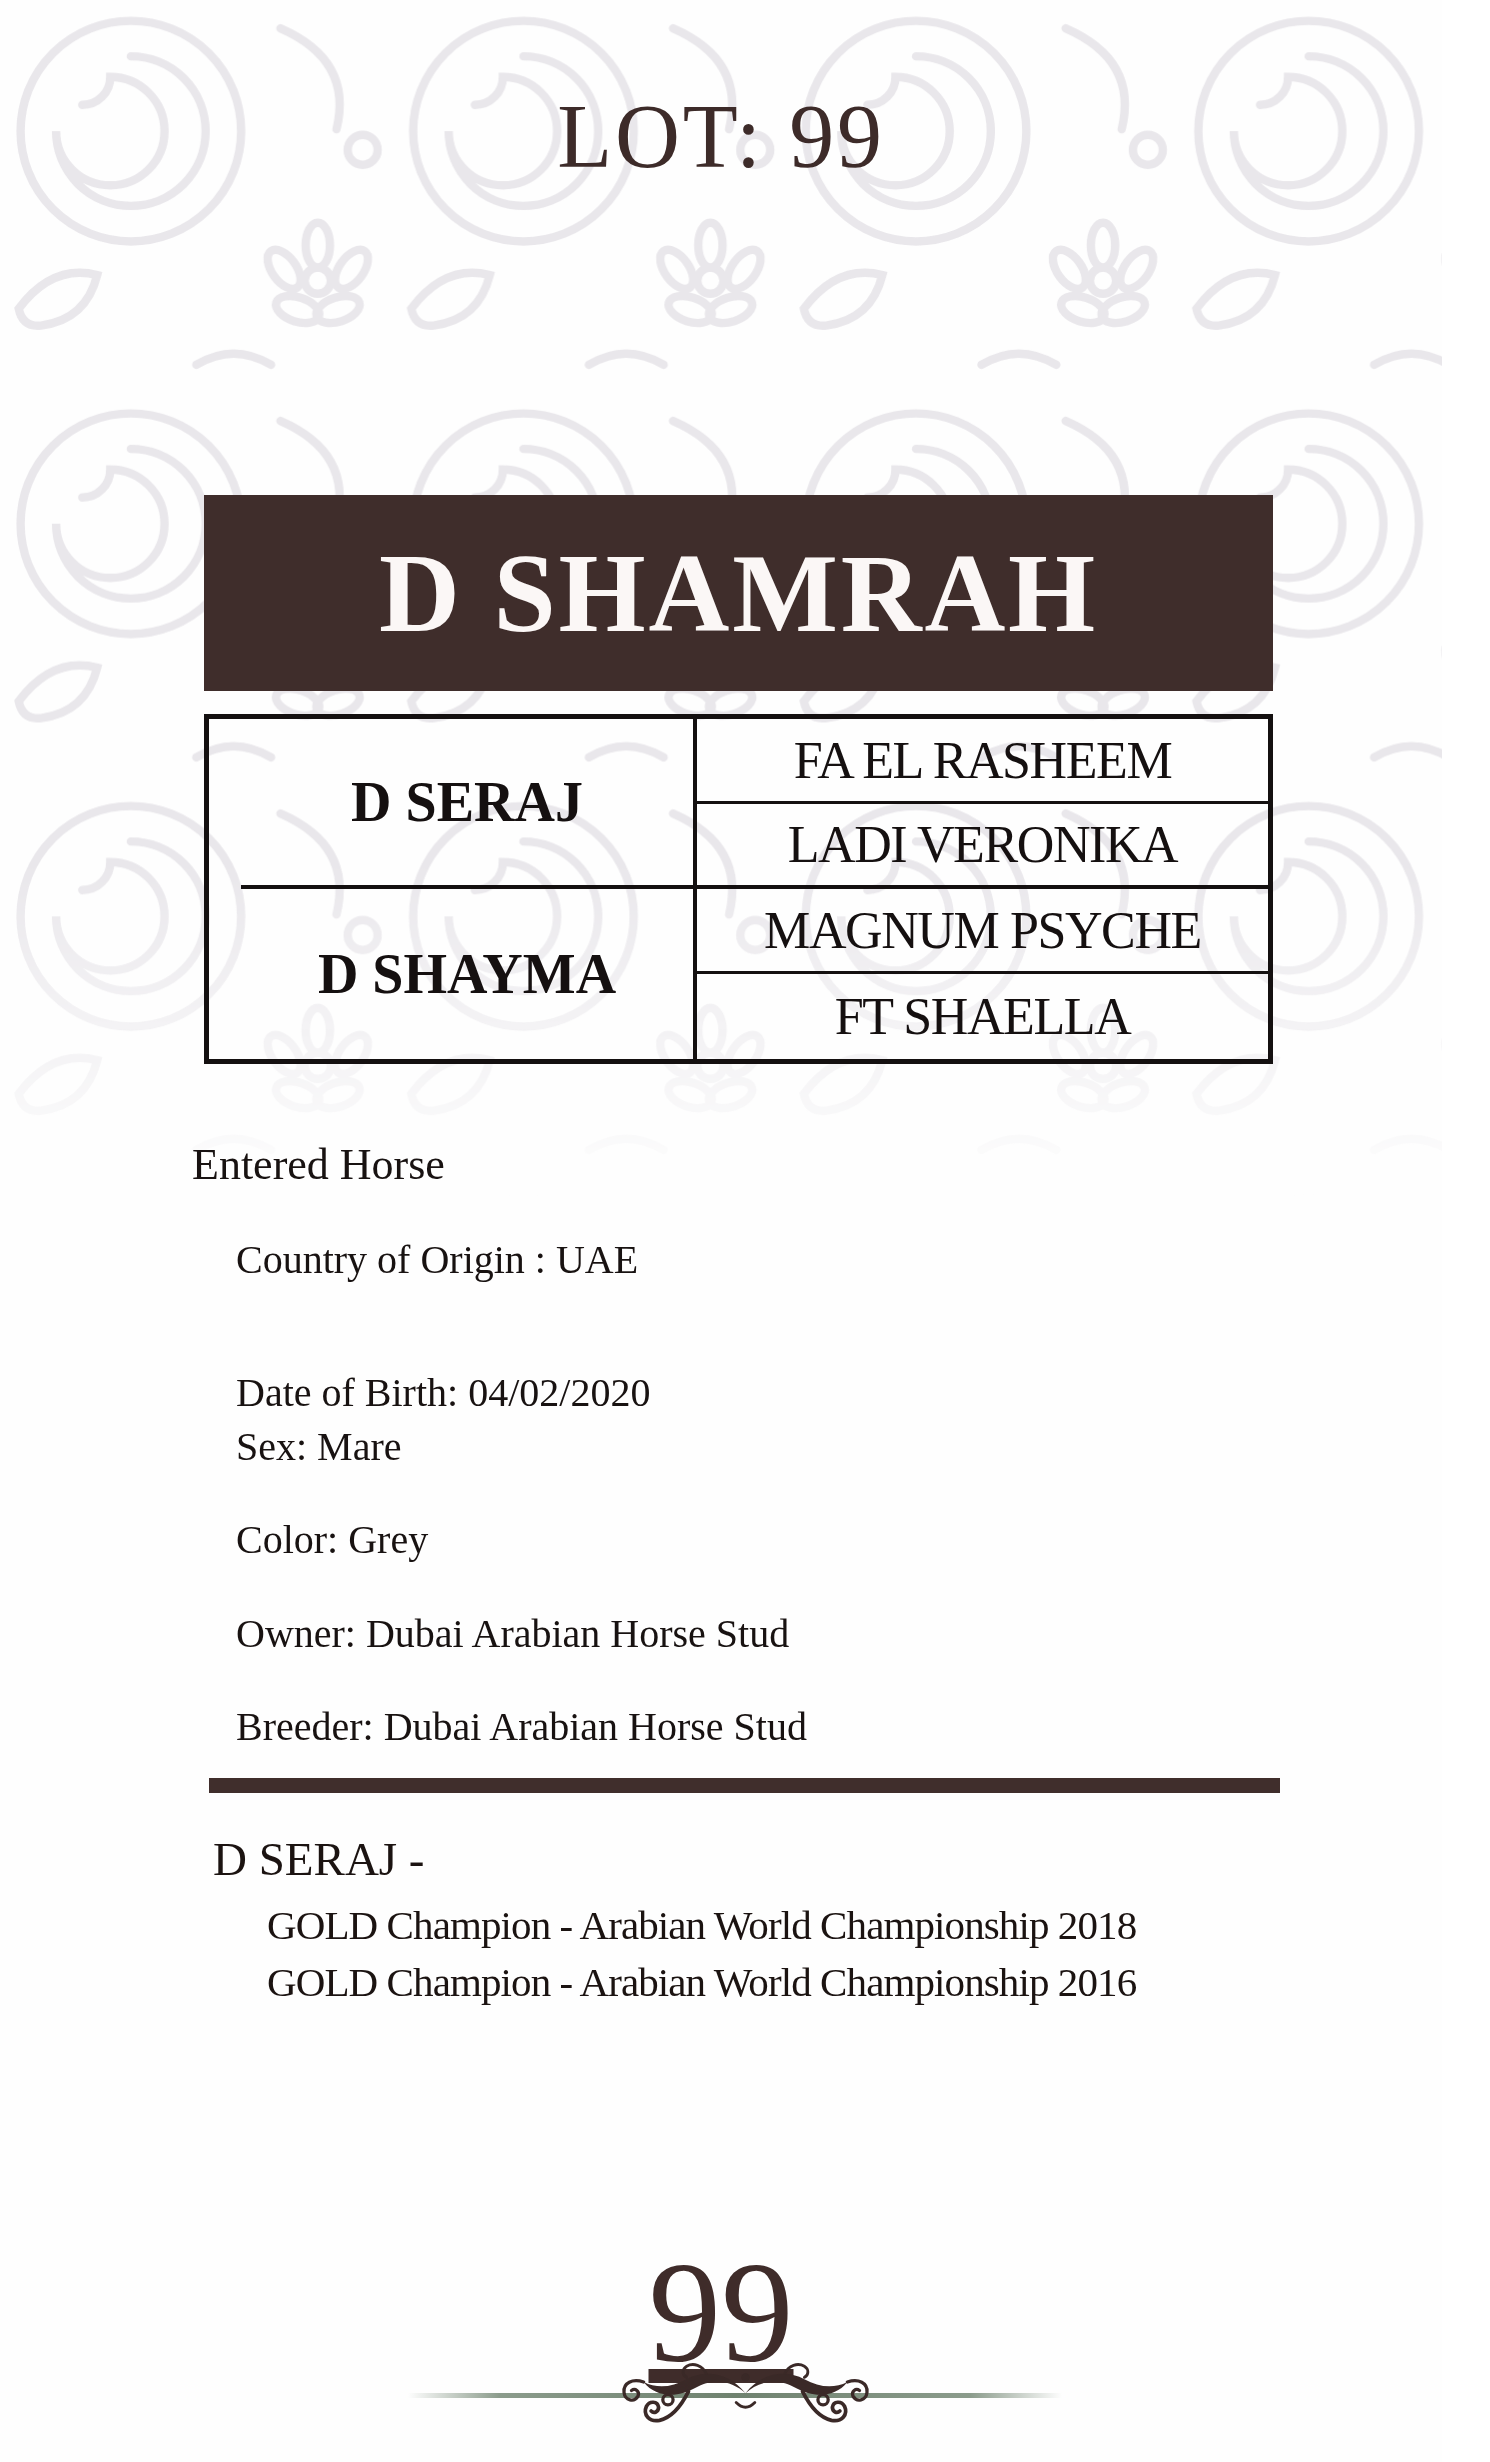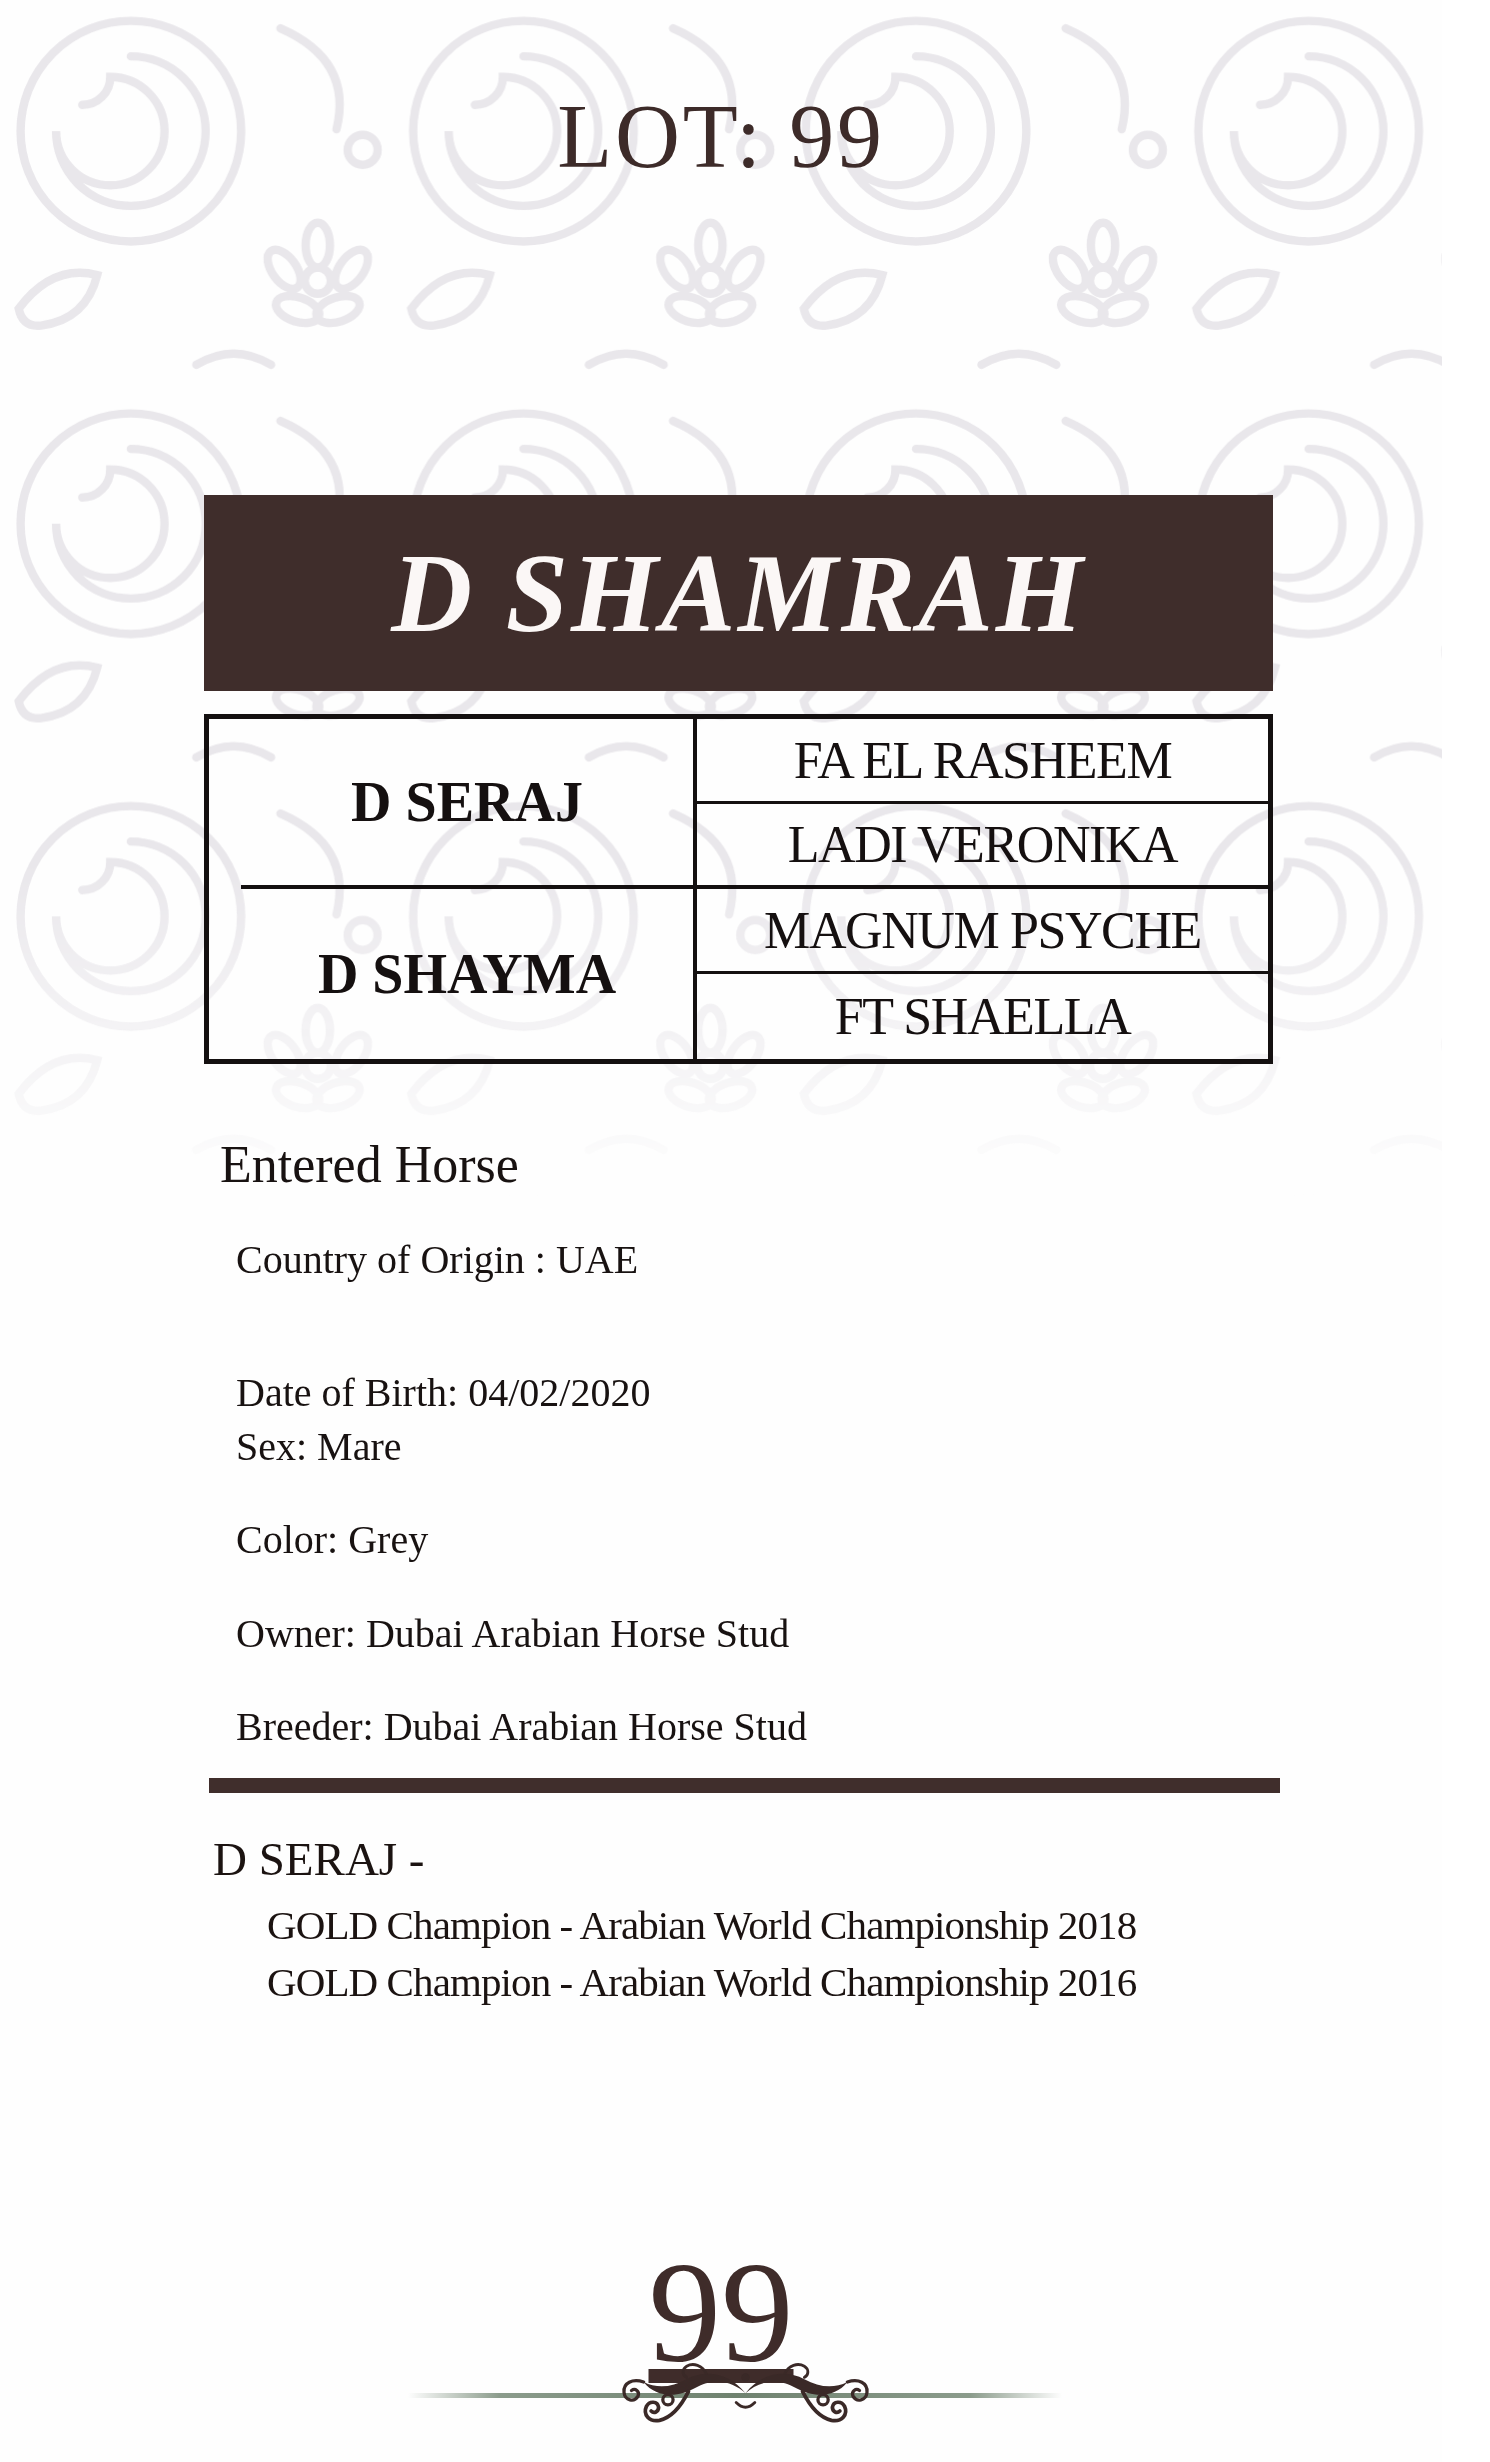--- a/index.html
+++ b/index.html
@@ -24,21 +24,21 @@
     font-size: 90px;
     line-height: 93px;
     letter-spacing: 2.8px;
     color: #3d2b29;
   }
   .name-banner {
     position: absolute;
     left: 204px; top: 495px;
     width: 1069px; height: 196px;
     background: #3f2d2b;
-    display: flex; align-items: center; justify-content: center; font-style: italic;
+    display: flex; align-items: center; justify-content: center;
   }
   .name-banner .horse-name {
     color: #fbf7f6;
     font-size: 112px;
     font-weight: bold;
     letter-spacing: 2.8px;
     white-space: nowrap;
   }
   .pedigree {
     position: absolute;
@@ -60,22 +60,22 @@
   .cell-parent { font-size: 56px; font-weight: bold; letter-spacing: 0px; }
   .cell-grand  { font-size: 52px; letter-spacing: -1.4px; }
   .cell-sire { grid-column: 1; grid-row: 1 / 3; border-right: 4.7px solid #141010; border-bottom: 4.7px solid #141010; }
   .cell-dam  { grid-column: 1; grid-row: 3 / 5; border-right: 4.7px solid #141010; }
   .cell-ss   { grid-column: 2; grid-row: 1; border-bottom: 3.7px solid #141010; }
   .cell-sd   { grid-column: 2; grid-row: 2; border-bottom: 4.7px solid #141010; }
   .cell-ds   { grid-column: 2; grid-row: 3; border-bottom: 3.7px solid #141010; }
   .cell-dd   { grid-column: 2; grid-row: 4; }
   .details-title {
     position: absolute;
-    left: 220px; top: 1139px;
-    font-size: 52px; line-height: 52px;
+    left: 192px; top: 1139px;
+    font-size: 44px; line-height: 52px;
   }
   .detail-line {
     position: absolute;
     left: 236px;
     font-size: 40px; line-height: 52px;
     white-space: nowrap;
   }
   .detail-0 { top: 1234px; }
   .detail-1 { top: 1327px; margin-top: 40px; }
   .detail-2 { top: 1421px; }

